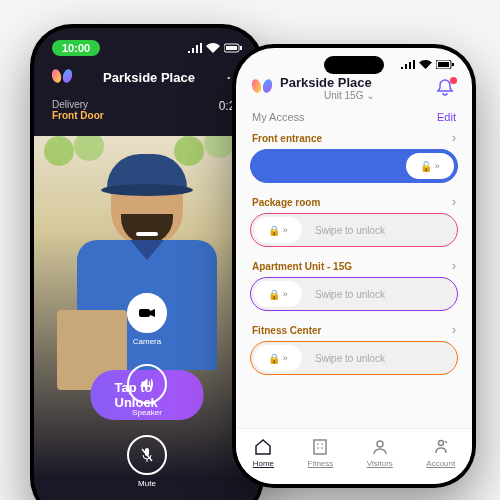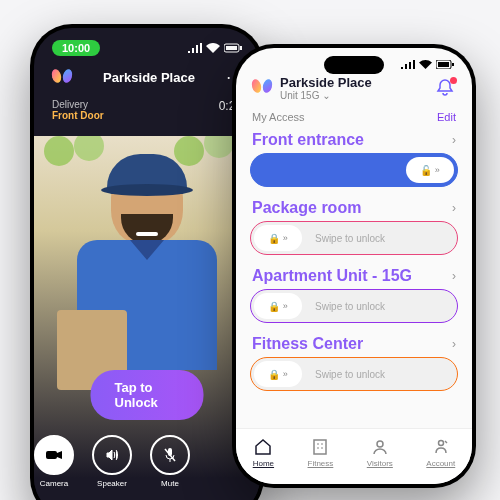--- a/index.html
+++ b/index.html
@@ -32,45 +32,45 @@
   .head { width:72px; height:84px; background:#d4a574; border-radius:45% 45% 40% 40%; margin:0 auto; position:relative; }
   .cap { position:absolute; top:-6px; left:-4px; right:-4px; height:40px; background:#2a4a7f; border-radius:40px 40px 8px 8px; }
   .cap-visor { position:absolute; top:24px; left:-10px; right:-10px; height:12px; background:#203a65; border-radius:50%; }
   .beard { position:absolute; bottom:0; left:10px; right:10px; height:30px; background:#3a2a1a; border-radius:0 0 30px 30px; }
   .smile { position:absolute; bottom:8px; left:50%; transform:translateX(-50%); width:22px; height:4px; background:#fff; border-radius:4px; }
   .torso { width:140px; height:130px; background:#3b6fc7; border-radius:20px 20px 0 0; margin:-4px auto 0; position:relative; }
   .collar { position:absolute; top:0; left:50%; transform:translateX(-50%); width:34px; height:20px; background:#2a4a8f; clip-path:polygon(0 0,100% 0,50% 100%); }
   .box { position:absolute; bottom:-20px; left:-20px; width:70px; height:80px; background:#c8a878; border-radius:4px; }
 
   .unlock-btn { position:absolute; bottom:96px; left:50%; transform:translateX(-50%); background:linear-gradient(90deg,#8b5cf6,#a855f7); color:#fff; padding:10px 24px; border-radius:24px; font-size:13px; font-weight:600; }
-  .pa-controls { position:absolute; bottom:28px; left:0; right:0; display:flex; justify-content:flex-start; gap:18px; }
+  .pa-controls { position:absolute; bottom:28px; left:0; right:0; display:flex; justify-content:space-between; gap:18px;flex-direction:column; }
   .ctrl { display:flex; flex-direction:column; align-items:center; gap:4px; }
   .ctrl-ring { width:40px; height:40px; border:2px solid #fff; border-radius:50%; display:flex; align-items:center; justify-content:center; color:#fff; font-size:16px; }
   .ctrl-ring.filled { background:#fff; color:#000; }
   .ctrl-lab { color:#fff; font-size:8px; }
 
   
   .phone-b { left:232px; top:44px; width:244px; height:444px; z-index:2; }
   .pb-screen { position:absolute; inset:0; background:#fafafa; }
   .pb-status { display:flex; justify-content:flex-end; align-items:center; padding:12px 18px 2px; font-size:10px; color:#000; gap:4px; }
   .notch { position:absolute; top:8px; left:50%; transform:translateX(-50%); width:60px; height:18px; background:#000; border-radius:12px; }
   .pb-header { display:flex; align-items:center; padding:4px 16px 8px; gap:8px; }
   .pb-titles { flex:1; }
   .pb-title { font-size:13px; font-weight:700; color:#1a1a2e; }
-  .pb-unit { font-size:10px; color:#888; }
+  .pb-unit { font-size:10px; color:#888;margin-left:44px; }
   .bell { width:20px; height:20px; position:relative; color:#6b5cff; }
   .bell-dot { position:absolute; top:-1px; right:-1px; width:7px; height:7px; background:#ff3b5c; border-radius:50%; }
   .pb-section { display:flex; justify-content:space-between; padding:2px 16px 6px; font-size:11px; }
   .pb-sec-lab { color:#888; }
   .pb-edit { color:#7c3aed; font-weight:500;padding-left:47px; }
 
   .access-list { padding:0 14px; }
   .access-item { margin-bottom:10px; }
   .ai-row { display:flex; justify-content:space-between; align-items:center; padding:2px 2px 4px; }
-  .ai-name { font-size:16px; font-weight:600; color:#8b5cf6; }
+  .ai-name { font-size:10px; font-weight:600; color:#a16207; }
   .chev { color:#999; font-size:12px; }
   .slider { height:34px; border:1.5px solid; border-radius:18px; display:flex; align-items:center; padding:3px; position:relative; background:#f0f0f0; }
   .slider.active { background:#4169e1; border-color:#4169e1; }
   .slide-knob { width:48px; height:26px; background:#fff; border-radius:14px; display:flex; align-items:center; justify-content:center; gap:2px; font-size:11px; }
   .slider.active .slide-knob { margin-left:auto; }
   .slide-hint { position:absolute; left:64px; font-size:10px; color:#aaa; }
   .lock-ic { font-size:10px; }
   .chev2 { font-size:9px; color:#888; }
   .slider.blue { border-color:#4169e1; }
   .slider.pink { border-color:#e8467c; }

